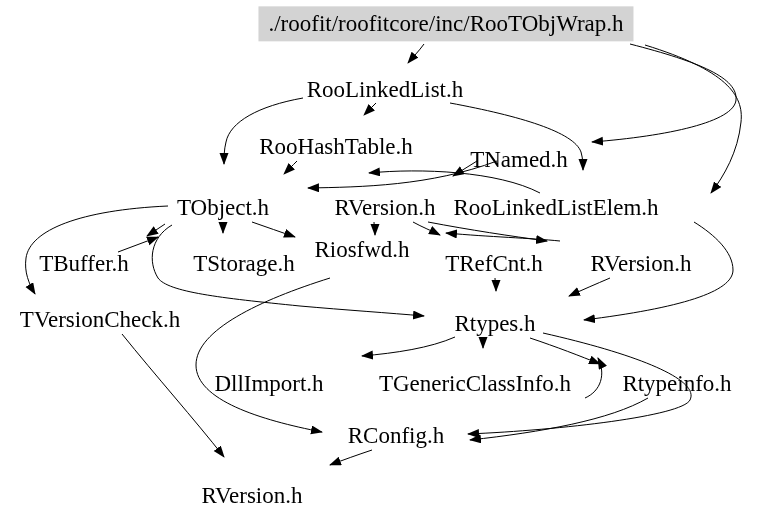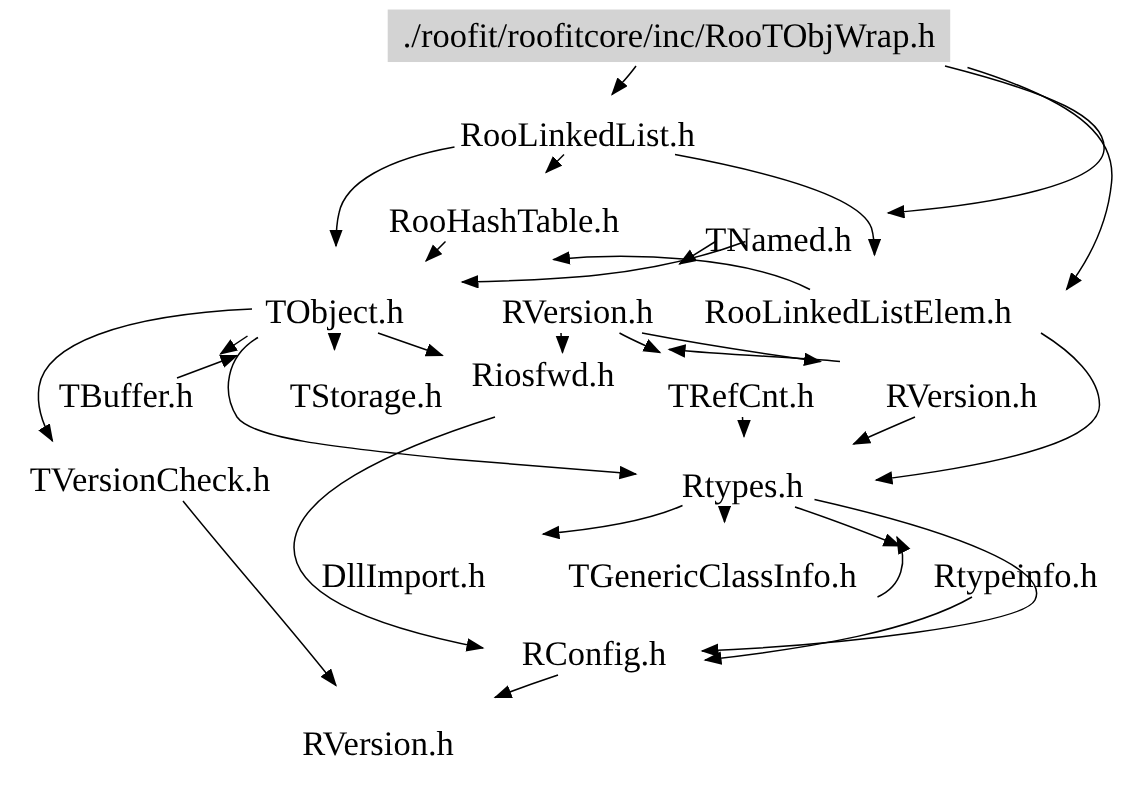--- a/index.html
+++ b/index.html
@@ -71,21 +71,21 @@
         <path d="M372,450 C357,455 343,460 330,465" class="edge" marker-end="url(#arrow)" stroke="#000000"></path>
       </g>
   </svg>
   <div id="node-layer">
       <div class="node highlight" style="left: 446px; top: 24px; background: rgb(211, 211, 211);">./roofit/roofitcore/inc/RooTObjWrap.h</div>
       <div class="node" style="left: 385px; top: 90px;">RooLinkedList.h</div>
       <div class="node" style="left: 336px; top: 147px;">RooHashTable.h</div>
       <div class="node" style="left: 519px; top: 160px;">TNamed.h</div>
       <div class="node" style="left: 223px; top: 208px;">TObject.h</div>
       <div class="node" style="left: 385px; top: 208px;">RVersion.h</div>
-      <div class="node" style="left: 572px; top: 208px;">RooLinkedListElem.h</div>
+      <div class="node" style="left: 556px; top: 208px;">RooLinkedListElem.h</div>
       <div class="node" style="left: 84px; top: 264px;">TBuffer.h</div>
       <div class="node" style="left: 244px; top: 264px;">TStorage.h</div>
       <div class="node" style="left: 362px; top: 250px;">Riosfwd.h</div>
       <div class="node" style="left: 494px; top: 264px; text-align: center;">TRefCnt.h</div>
       <div class="node" style="left: 641px; top: 264px;">RVersion.h</div>
       <div class="node" style="left: 100px; top: 320px;">TVersionCheck.h</div>
       <div class="node" style="left: 495px; top: 324px; text-align: right;">Rtypes.h</div>
       <div class="node" style="left: 269px; top: 384px; text-align: right;">DllImport.h</div>
       <div class="node" style="left: 475px; top: 384px;">TGenericClassInfo.h</div>
       <div class="node" style="left: 677px; top: 384px;">Rtypeinfo.h</div>

